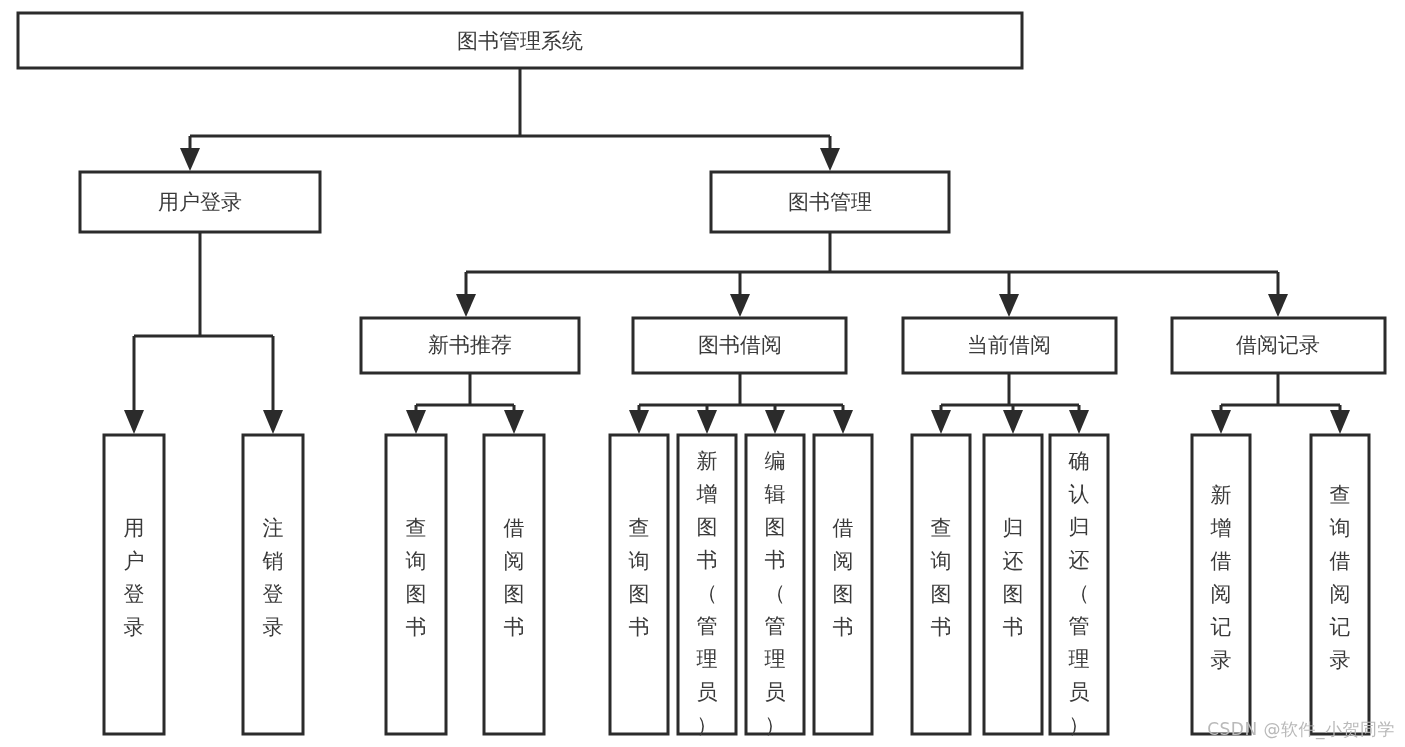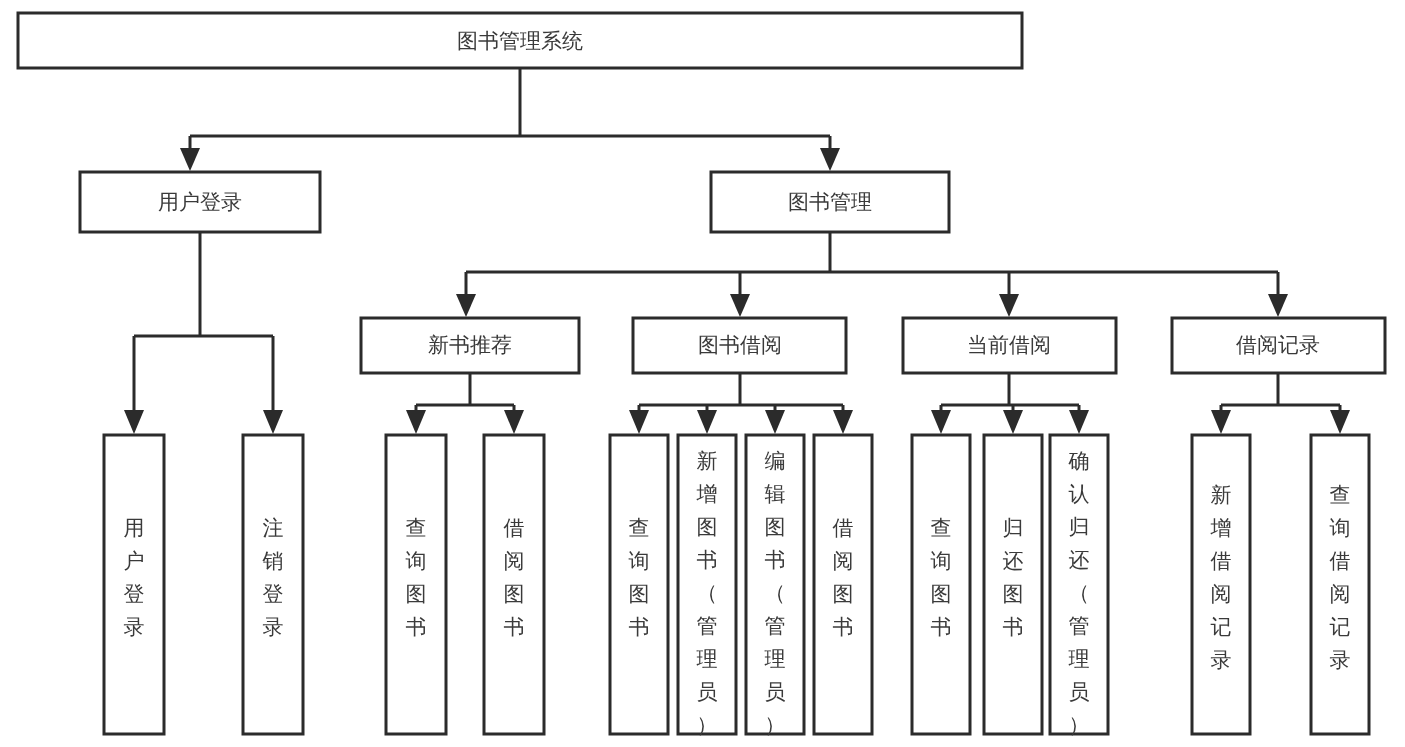--- a/index.html
+++ b/index.html
@@ -230,13 +230,14 @@
         <text class="node-label-v-char" x="1221" y="501.5"><tspan x="1221" y="501.5">新</tspan><tspan x="1221" y="534.5">增</tspan><tspan x="1221" y="567.5">借</tspan><tspan x="1221" y="600.5">阅</tspan><tspan x="1221" y="633.5">记</tspan><tspan x="1221" y="666.5">录</tspan></text>
       </g>
 
       <g>
         <rect class="node-box" x="1311" y="435" width="58" height="299"></rect>
         <text class="node-label-v-char" x="1340" y="501.5"><tspan x="1340" y="501.5">查</tspan><tspan x="1340" y="534.5">询</tspan><tspan x="1340" y="567.5">借</tspan><tspan x="1340" y="600.5">阅</tspan><tspan x="1340" y="633.5">记</tspan><tspan x="1340" y="666.5">录</tspan></text>
       </g>
     </g>
   </svg>
 
+  <div class="watermark-text">CSDN @软件_小贺同学</div>
 </div>
 
 </body></html>

